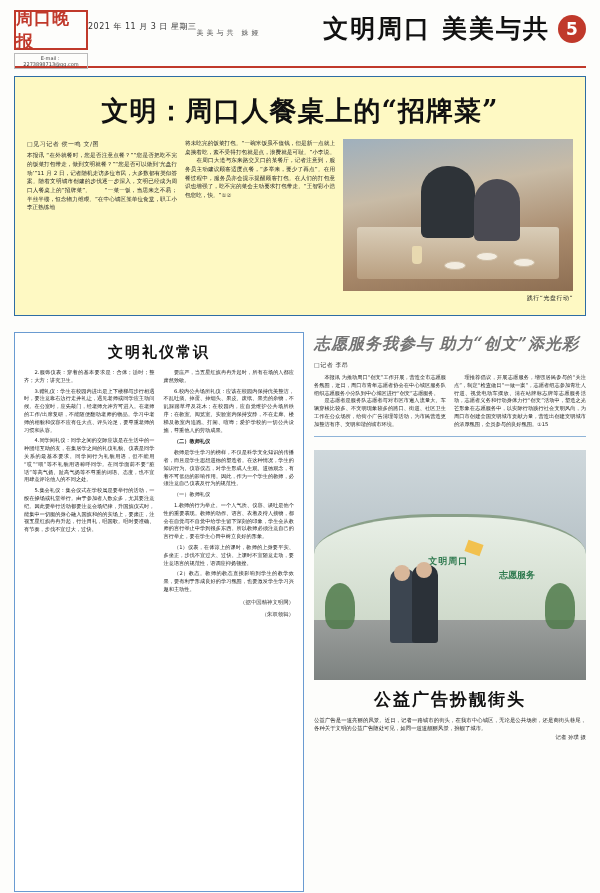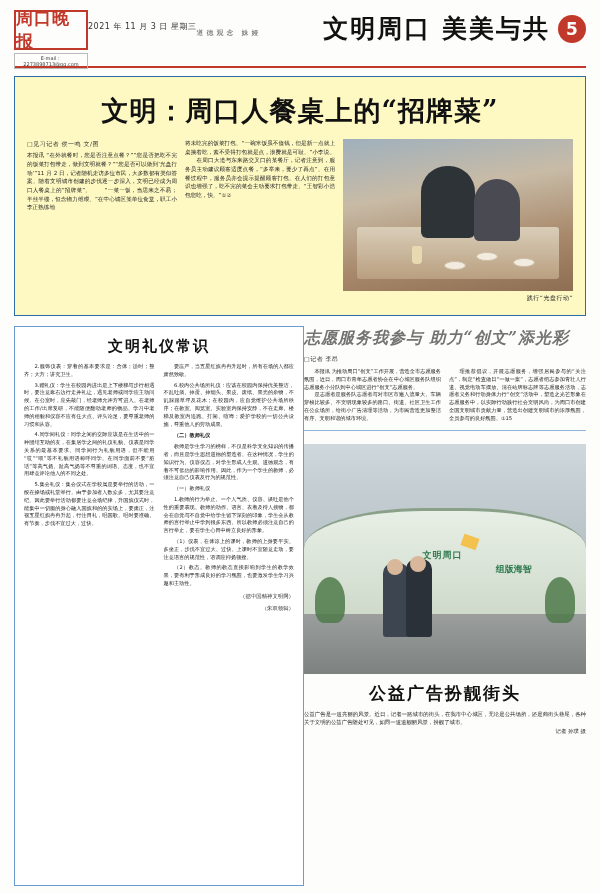--- a/index.html
+++ b/index.html
@@ -106,21 +106,21 @@
   .photo .glass {
     position:absolute; width:10px;height:18px;border-radius:2px 2px 4px 4px;
     background:#e8d9b0;
   }
   .photo-caption {
     font-size: 6px; color: #222; text-align: right;
     padding-top: 3px; letter-spacing: 0.5px;
   }
 
   
-  .lower { display: flex; margin-top: 10px; height: 560px; }
+  .lower { display: flex; gap: 10px; margin-top: 16px; height: 560px; }
   .left-col { width: 290px; }
   .right-col { flex: 1; display: flex; flex-direction: column; }
 
   .etiquette {
     border: 1px solid #6a9bd1;
     height: 100%;
     padding: 8px 9px;
     background: #fff;
     position: relative;
   }
@@ -199,21 +199,21 @@
 
 <div class="page">
 
   <div class="masthead">
     <div class="logo-col">
       <div class="logo-box">周口晚报</div>
       <div class="logo-sub">E-mail：2273898713@qq.com</div>
     </div>
     <div class="mast-mid">
       <div class="mast-date">2021 年 11 月 3 日  星期三</div>
-      <div class="mast-editors">道德观念   姝娅</div>
+      <div class="mast-editors">美美与共   姝娅</div>
     </div>
     <div class="mast-right">
       <div class="section-title">文明周口  美美与共</div>
       <div class="page-num">5</div>
     </div>
   </div>
 
   <div class="lead">
     <div class="lead-headline">文明：周口人餐桌上的“招牌菜”</div>
     <div class="lead-body">
@@ -285,21 +285,21 @@
       </div>
 
       <hr class="rule">
 
       <div class="street-photo">
         <div class="wall"></div>
         <div class="ground"></div>
         <div class="tree" style="left:4%"></div>
         <div class="tree" style="right:4%"></div>
         <div class="mural-txt">文明周口</div>
-        <div class="mural-txt2">组版海智</div>
+        <div class="mural-txt2">志愿服务</div>
         <div class="kite"></div>
         <div class="fig f1"></div>
         <div class="head" style="left:29.5%;bottom:43%"></div>
         <div class="fig f2"></div>
         <div class="head" style="left:37.5%;bottom:44%"></div>
       </div>
 
       <div class="ad-title">公益广告扮靓街头</div>
       <div class="ad-text">公益广告是一道亮丽的风景。近日，记者一路城市的街头，在我市中心城区，无论是公共场所，还是商街头巷尾，各种关于文明的公益广告随处可见，如同一道道靓丽风景，扮靓了城市。</div>
       <div class="ad-sign">记者 孙璞 摄</div>

